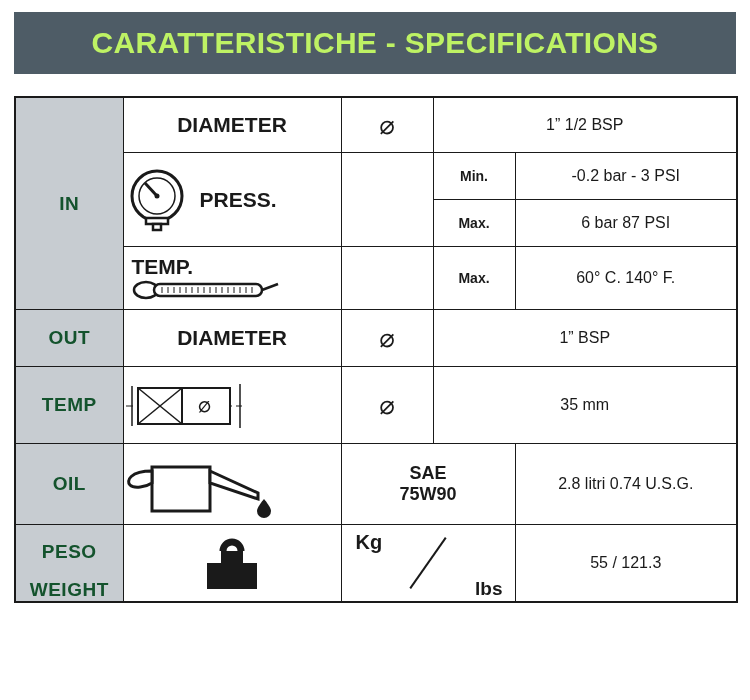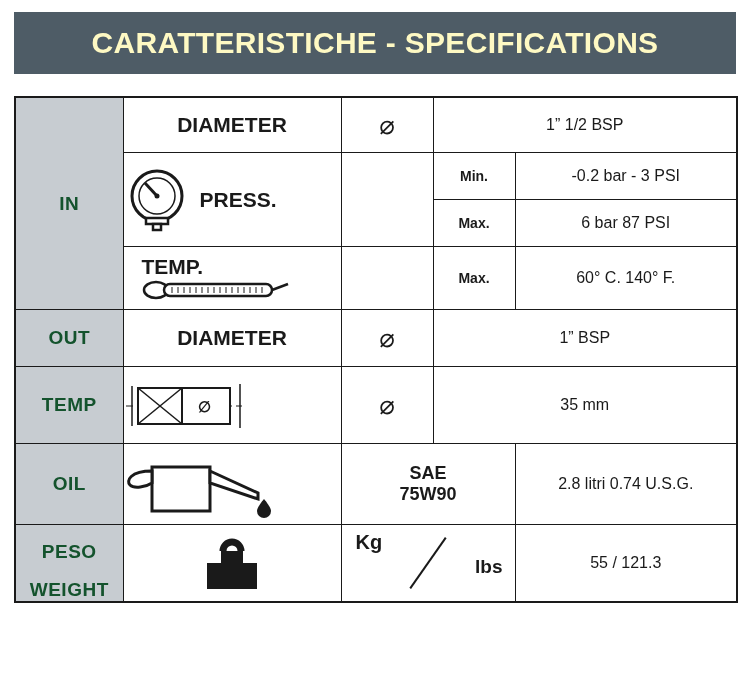--- a/index.html
+++ b/index.html
@@ -26,21 +26,21 @@
   
   .title-banner {
     height: 62px;
     background: #4e5c66;
     display: flex;
     align-items: center;
     justify-content: center;
     margin-bottom: 22px;
   }
   .title-banner .title-text {
-    color: #fef9c3;
+    color: #bef264;
     font-size: 30px;
     font-weight: bold;
     letter-spacing: 0.3px;
     white-space: nowrap;
   }
 
   
   .spec-table {
     width: 722px;
     border-collapse: collapse;
@@ -79,21 +79,21 @@
     font-size: 21px;
     font-weight: bold;
   }
   .label-inline {
     display: flex;
     align-items: center;
     gap: 10px;
   }
   .label-stack {
     display: block;
-    padding-left: 18px;
+    padding-left: 8px;
     text-align: left;
   }
   .label-stack .txt {
     display: block;
     font-size: 21px;
     font-weight: bold;
     line-height: 1;
     margin-bottom: 1px;
   }
 
@@ -124,21 +124,21 @@
   .kg-cell .kg {
     position: absolute;
     left: 14px;
     top: 6px;
     font-size: 20px;
     font-weight: bold;
   }
   .kg-cell .lbs {
     position: absolute;
     right: 12px;
-    bottom: 23px;
+    bottom: 1px;
     font-size: 19px;
     font-weight: bold;
     margin-left: 48px;
   }
   .kg-cell .slash {
     position: absolute;
     left: 50%;
     top: 50%;
     width: 62px;
     height: 2px;

